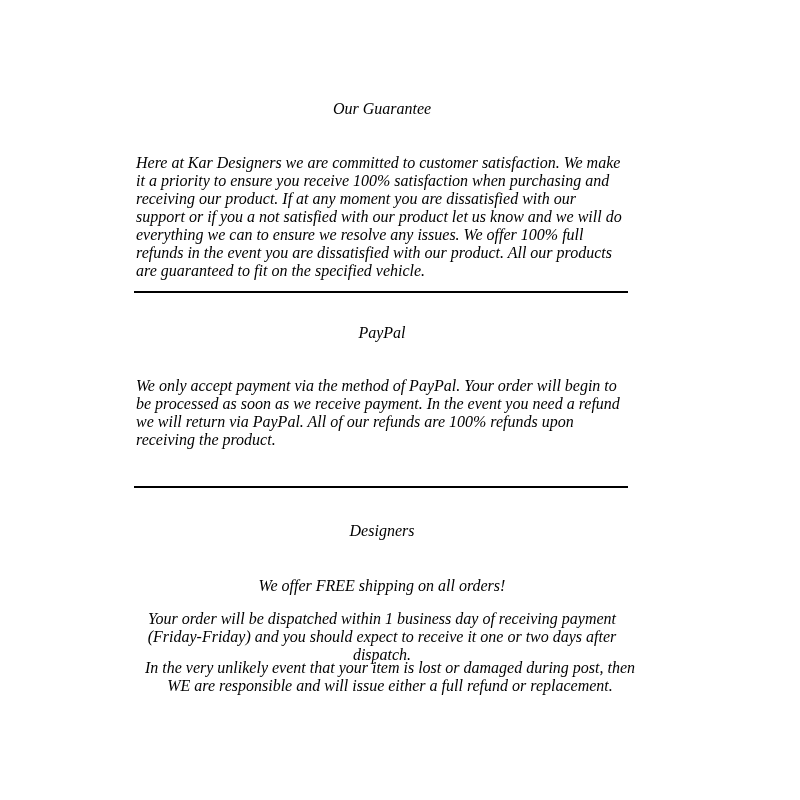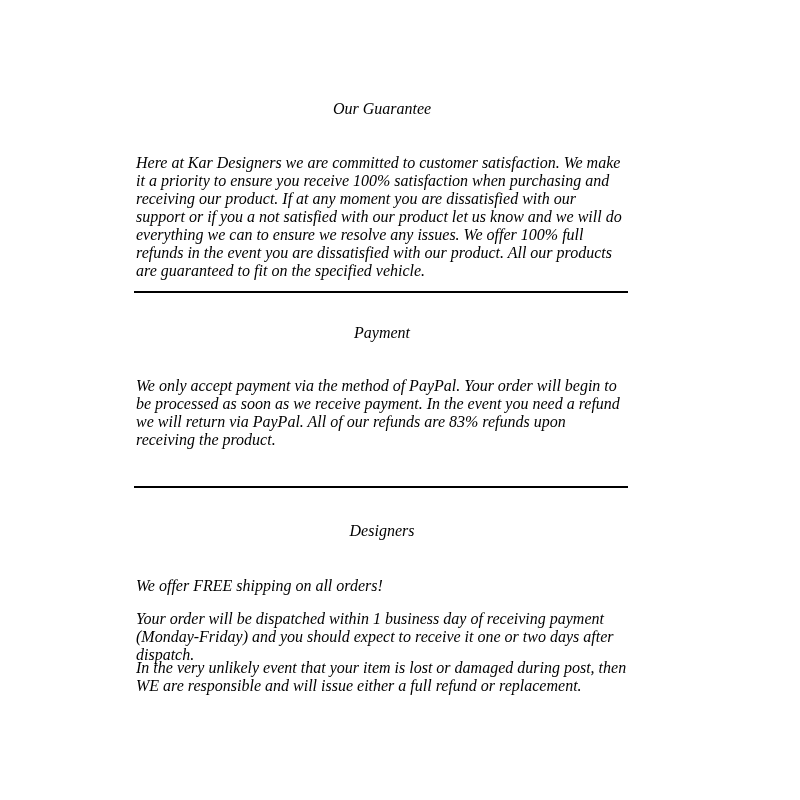--- a/index.html
+++ b/index.html
@@ -31,60 +31,60 @@
     width: 100%;
     margin: 0;
   }
   .section-title {
     text-align: center;
   }
   .para-centered {
     text-align: left;
   }
   .para-left {
-    text-align: left;
+    text-align: center;
   }
   .divider {
     position: absolute;
     left: -2px;
     width: 494px;
     height: 0;
     border: none;
     border-top: 2px solid #000000;
     margin: 0;
   }
   #guarantee-title { top: 100px; }
   #guarantee-para  { top: 154px; }
   #divider-1       { top: 291px; }
   #payment-title   { top: 324px; }
   #payment-para    { top: 377px; }
   #divider-2       { top: 486px; }
   #shipping-title  { top: 522px; }
   #shipping-para-1 { top: 577px; }
   #shipping-para-2 { top: 610px; }
-  #shipping-para-3 { top: 659px; }
+  #shipping-para-3 { top: 659px; margin-left: 8px; }
 </style>
 </head>
 <body>
 
 <div class="doc">
 
   <div id="guarantee-title" class="block section-title">Our Guarantee</div>
 
   <p id="guarantee-para" class="block para-centered">Here at Kar Designers we are committed to customer satisfaction. We make it a priority to ensure you receive 100% satisfaction when purchasing and receiving our product.  If at any moment you are dissatisfied with our support or if you a not satisfied with our product let us know and we will do everything we can to ensure we resolve any issues. We offer 100% full refunds in the event you are dissatisfied with our product. All our products are guaranteed to fit on the specified vehicle.</p>
 
   <hr id="divider-1" class="divider">
 
-  <div id="payment-title" class="block section-title">Payment</div>
+  <div id="payment-title" class="block section-title">PayPal</div>
 
-  <p id="payment-para" class="block para-centered">We only accept payment via the method of PayPal. Your order will begin to be processed as soon as we receive payment. In the event you need a refund we will return via PayPal. All of our refunds are 83% refunds upon receiving the product.</p>
+  <p id="payment-para" class="block para-centered">We only accept payment via the method of PayPal. Your order will begin to be processed as soon as we receive payment. In the event you need a refund we will return via PayPal. All of our refunds are 100% refunds upon receiving the product.</p>
 
   <hr id="divider-2" class="divider">
 
   <div id="shipping-title" class="block section-title">Designers</div>
 
   <p id="shipping-para-1" class="block para-left">We offer FREE shipping on all orders!</p>
 
-  <p id="shipping-para-2" class="block para-left">Your order will be dispatched within 1 business day of receiving payment (Monday-Friday) and you should expect to receive it one or two days after dispatch.</p>
+  <p id="shipping-para-2" class="block para-left">Your order will be dispatched within 1 business day of receiving payment (Friday-Friday) and you should expect to receive it one or two days after dispatch.</p>
 
   <p id="shipping-para-3" class="block para-left">In the very unlikely event that your item is lost or damaged during post, then WE are responsible and will issue either a full refund or replacement.</p>
 
 </div>
 
 </body></html>

